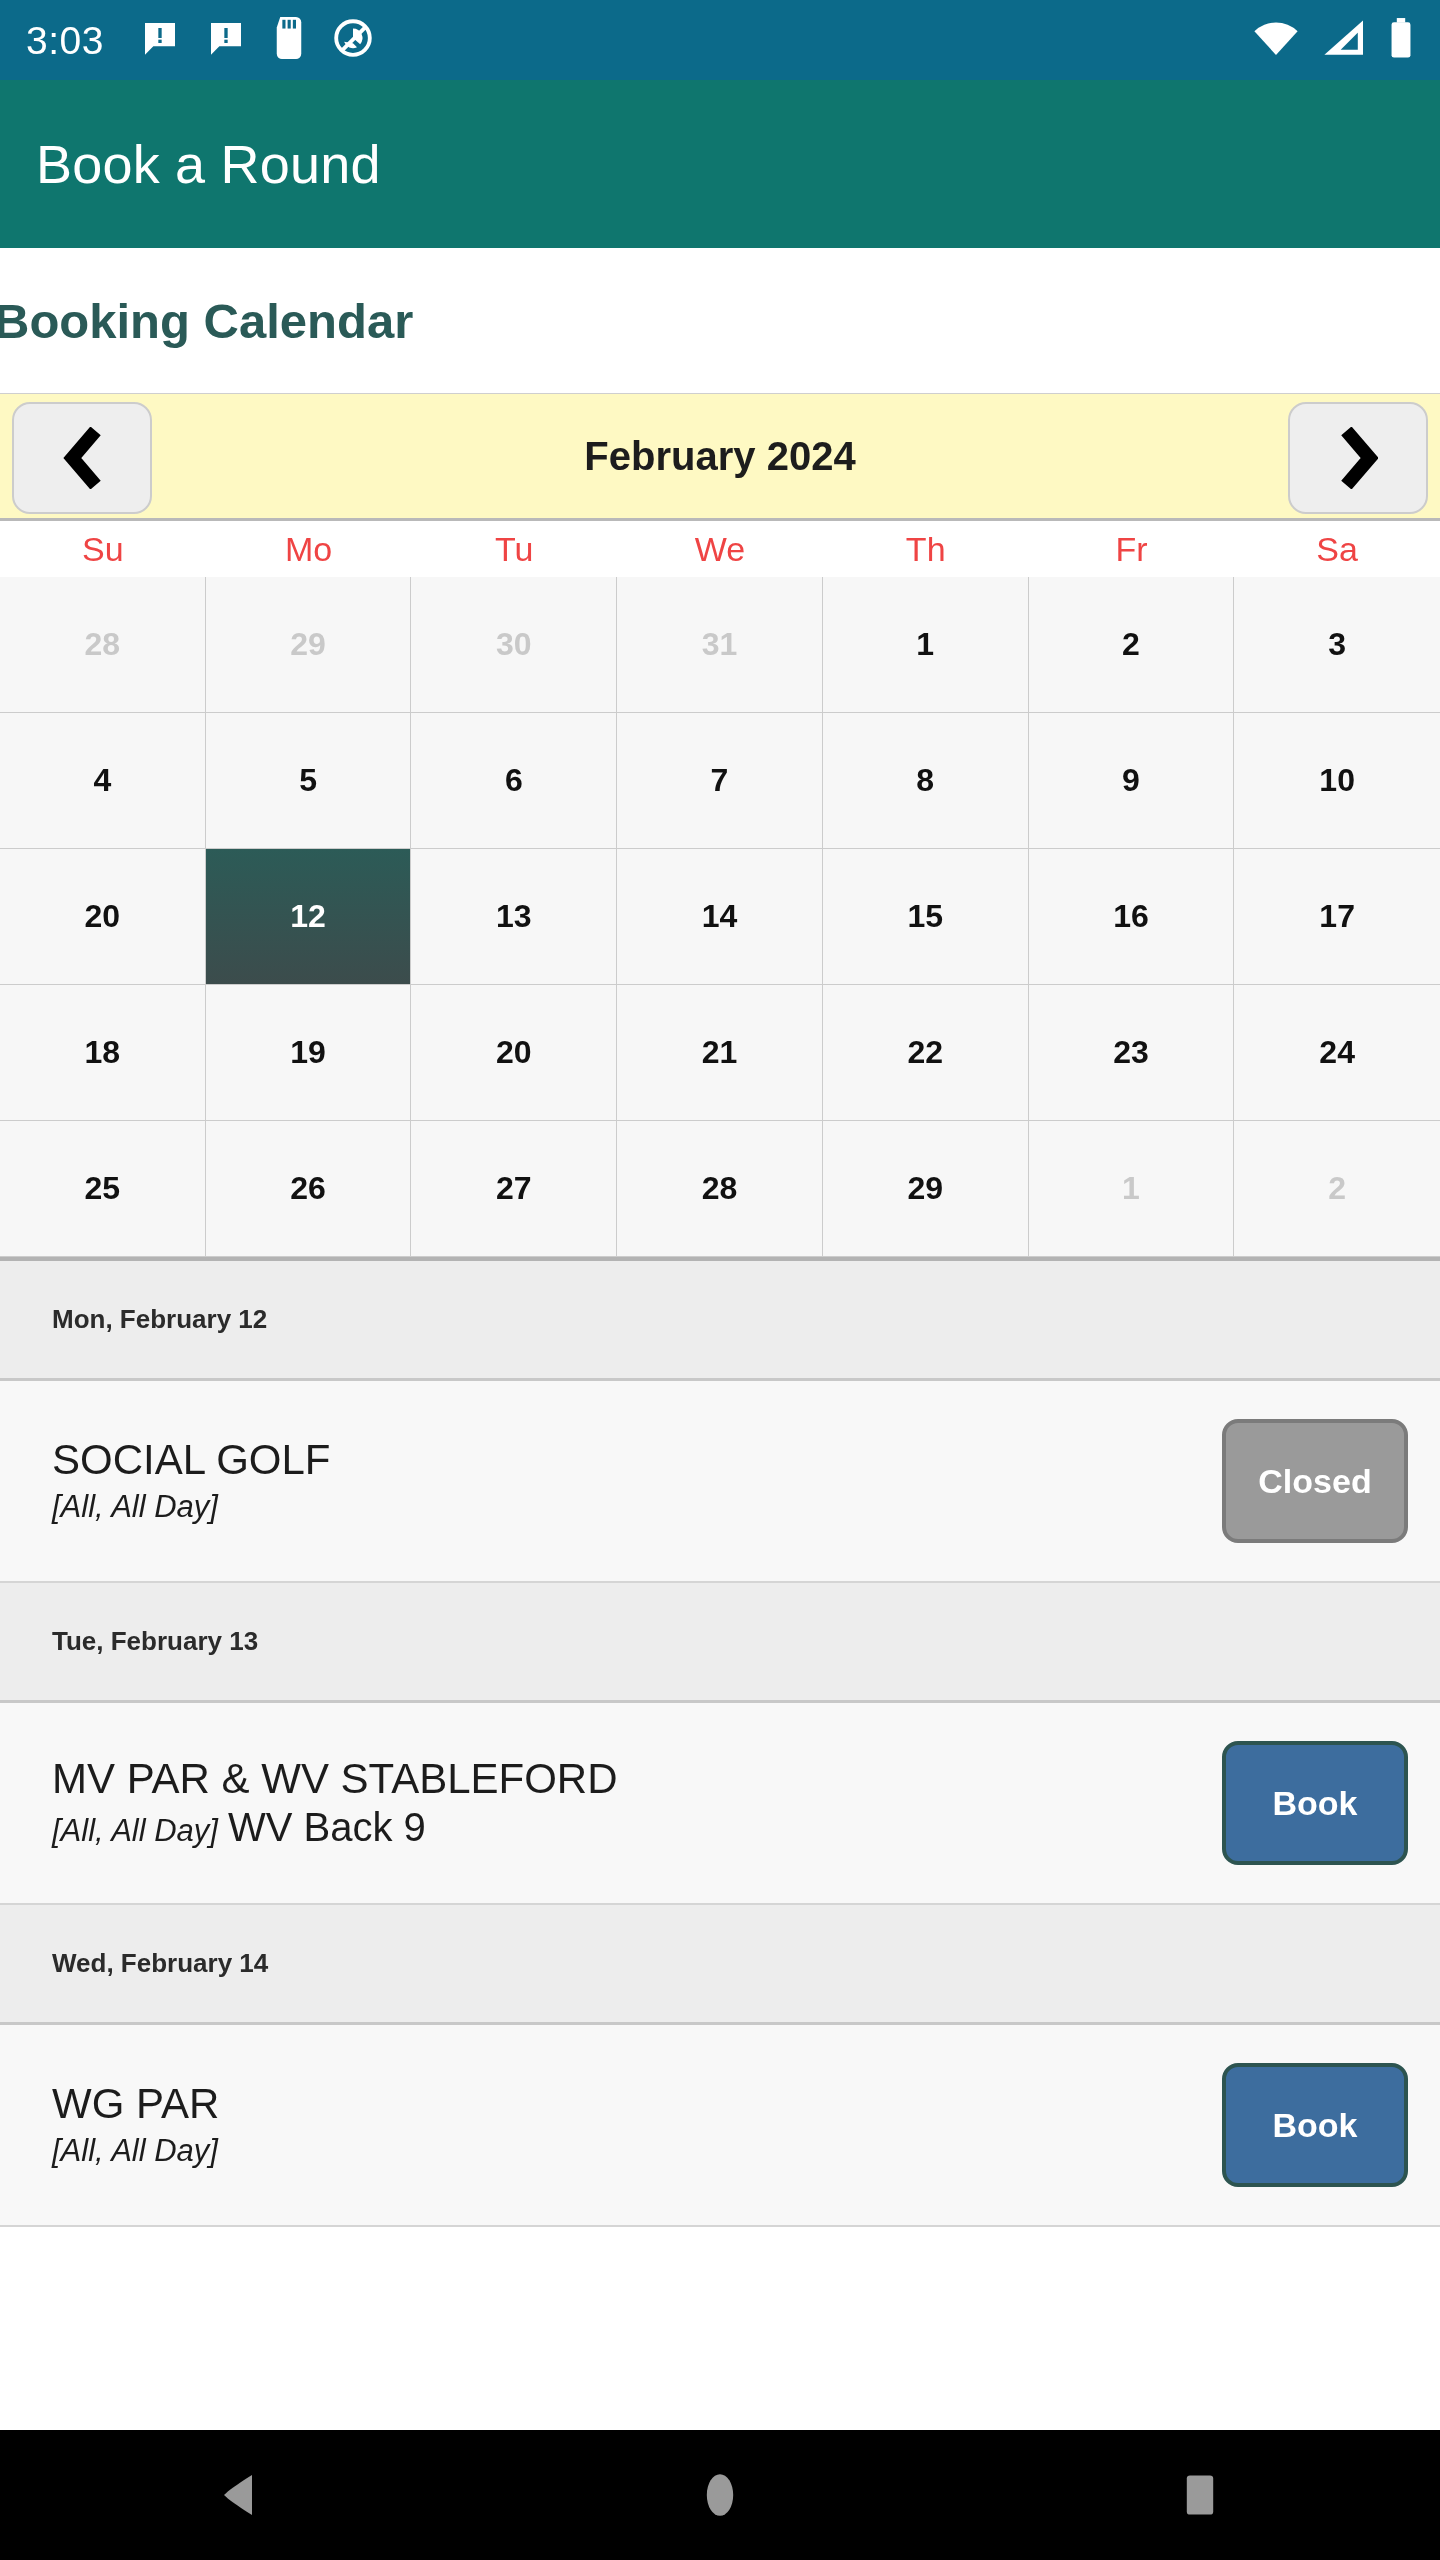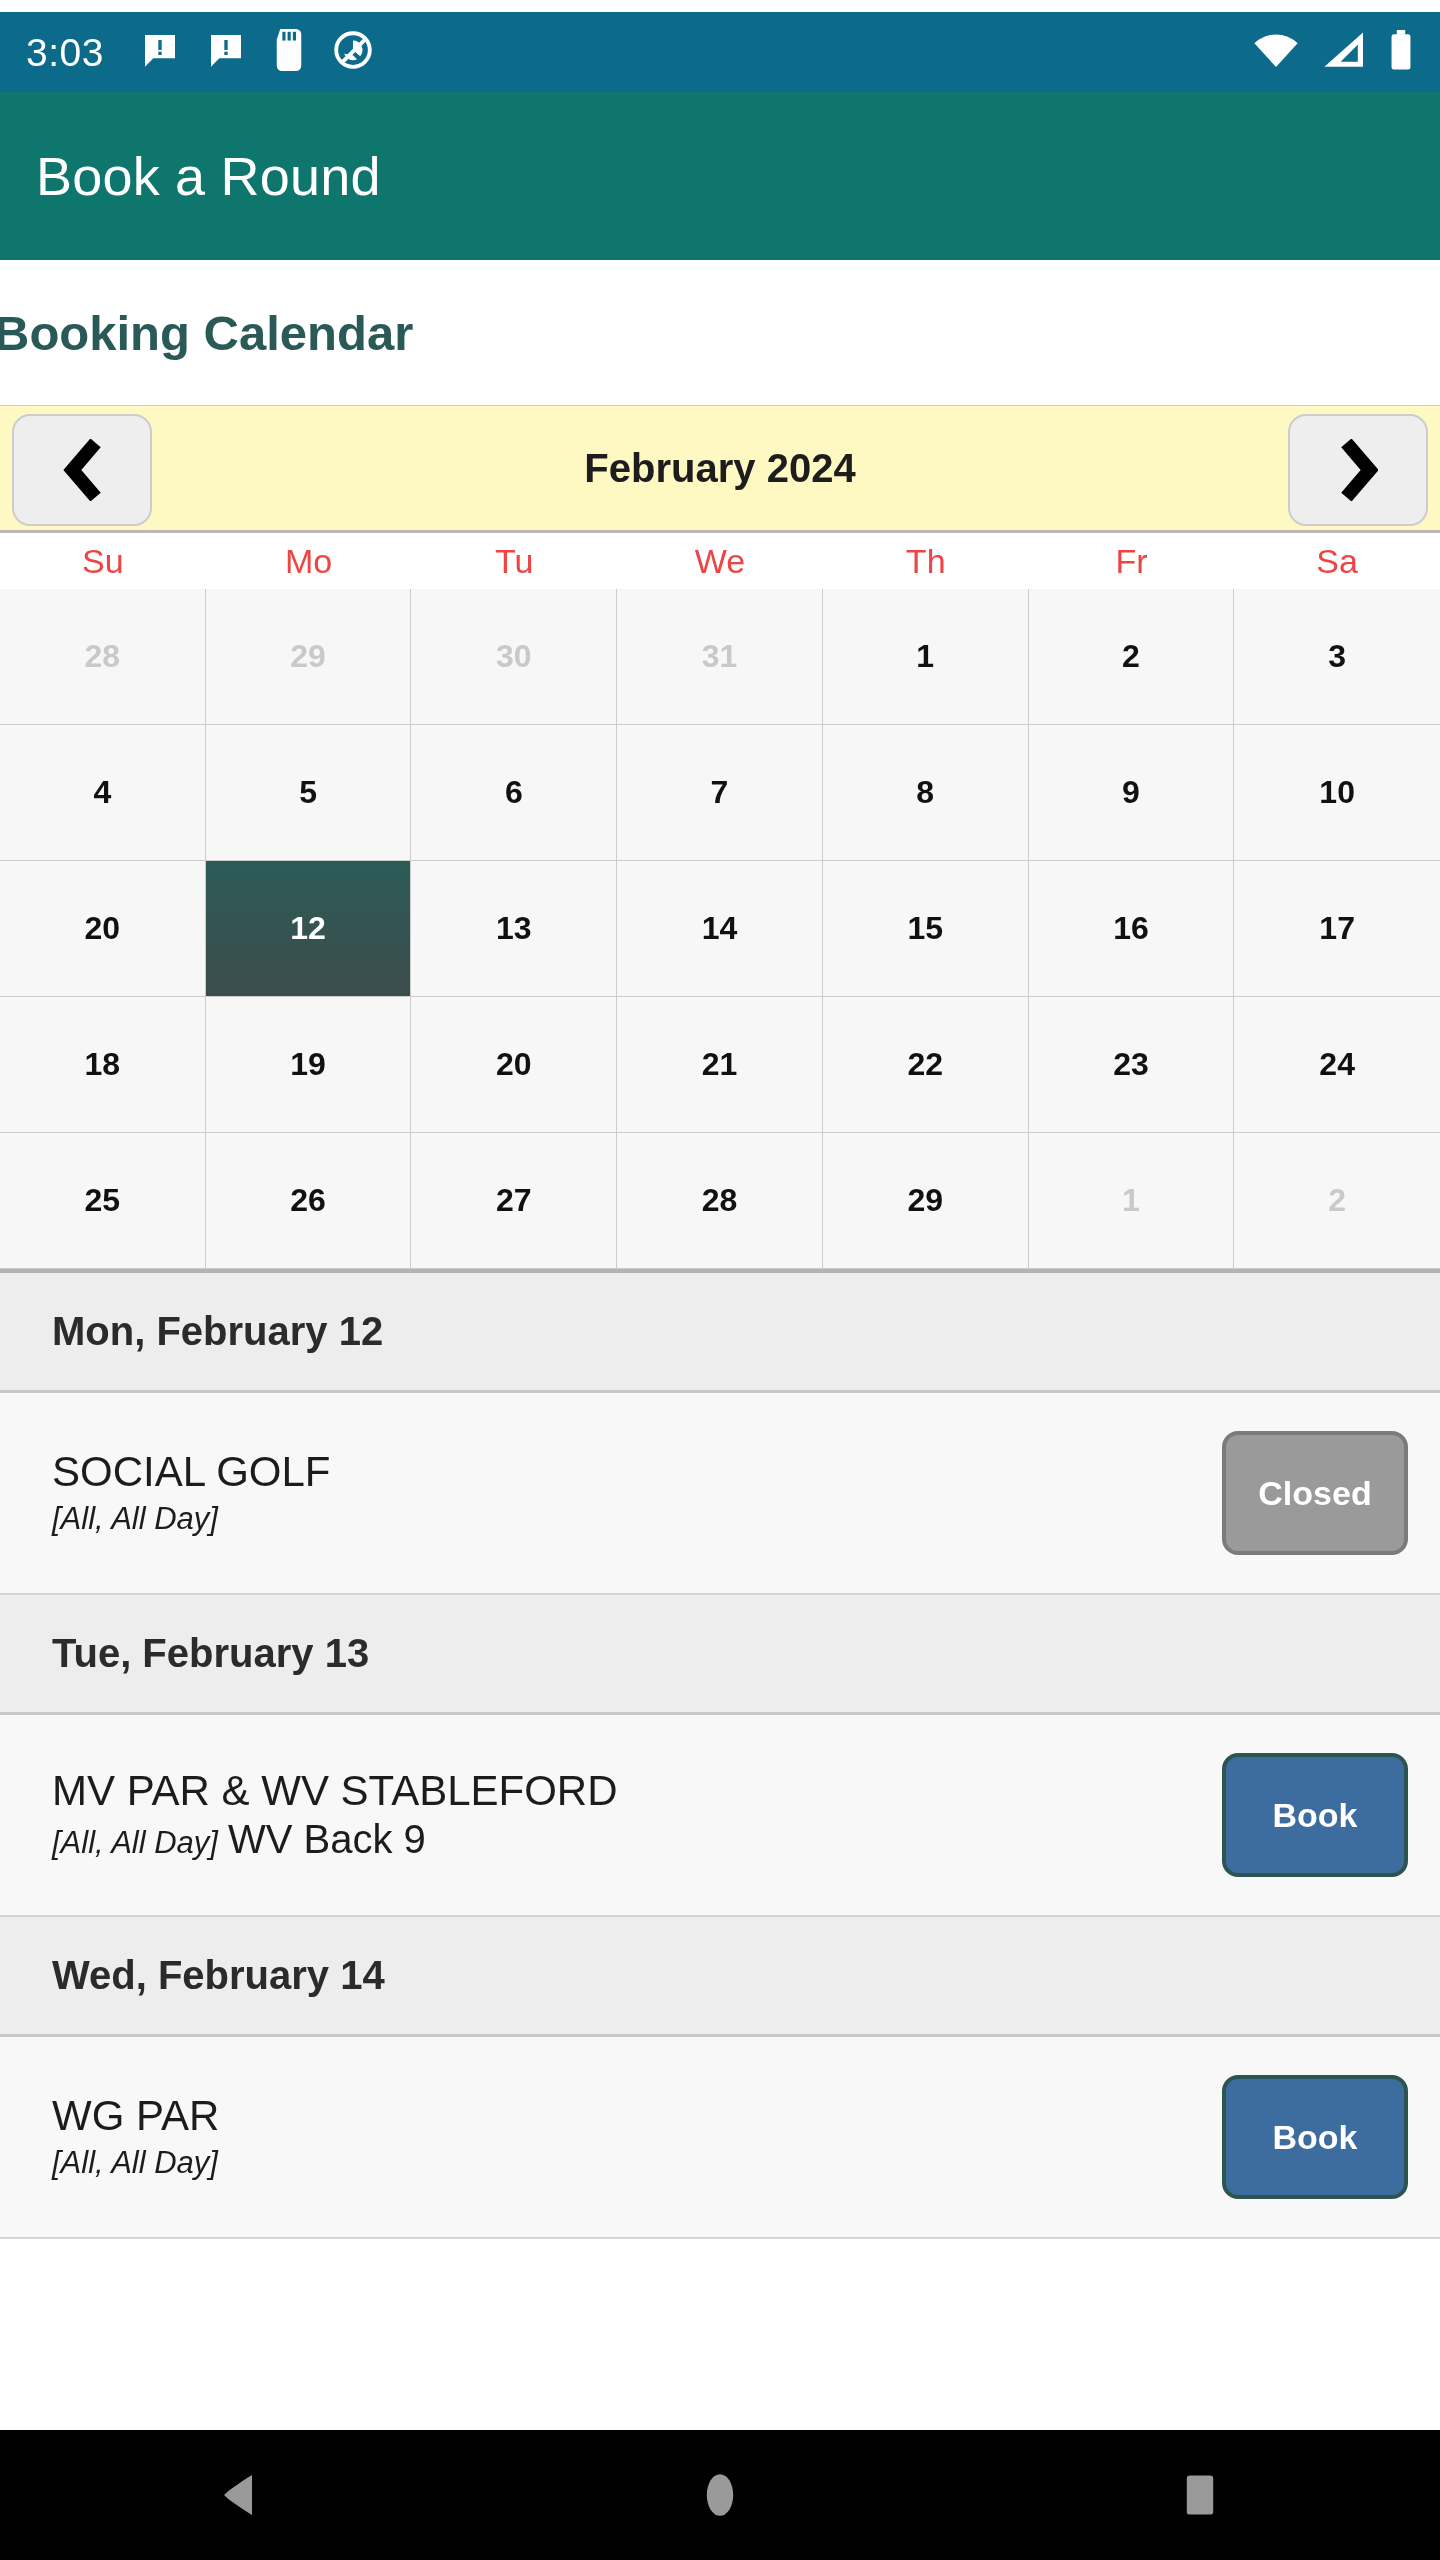--- a/index.html
+++ b/index.html
@@ -75,21 +75,21 @@
     color:#ffffff;
   }
   .cal-bottom-rule{ height:4px; background:#b3b3b3; }
 
   
   .day-header{
     background:#ededed; height:120px; display:flex; align-items:center;
     padding-left:52px;
     border-bottom:3px solid #c8c8c8;
   }
-  .day-header-label{ font-size:40px; font-weight:bold; color:#2b2b2b; }
+  .day-header-label{ font-size:26px; font-weight:bold; color:#2b2b2b; }
 
   .event-row{
     background:#f8f8f8; min-height:202px; display:flex; align-items:center;
     padding:0 32px 0 52px; border-bottom:2px solid #d5d5d5;
     position:relative;
   }
   .event-info{ flex:1; padding-right:24px; }
   .event-title{ font-size:42px; color:#1c1c1c; line-height:1.12; }
   .event-sub{ font-size:36px; color:#1c1c1c; line-height:1.2; }
   .event-sub .bracket{ font-style:italic; font-size:31px; }
@@ -104,21 +104,21 @@
   .btn-book{ background:#3d6d9e; border:4px solid #2d5450; }
   .btn-closed{ background:#9a9a9a; border:4px solid #7b7b7b; }
 
   
   .androidnav{
     position:absolute; left:0; bottom:0; width:1440px; height:130px;
     background:#000000; display:flex; align-items:center; justify-content:space-around;
   }
   .navslot{ width:200px; display:flex; align-items:center; justify-content:center; cursor:pointer; }
 
-  .content-clip{ position:absolute; left:0; top:12px; width:1440px; height:2430px; overflow:hidden; }
+  .content-clip{ position:absolute; left:0; top:0; width:1440px; height:2430px; overflow:hidden; }
 </style>
 </head>
 <body>
 
 <div id="app">
 
   <div class="content-clip">
 
     <div class="statusbar">
       <div class="status-time">3:03</div>

